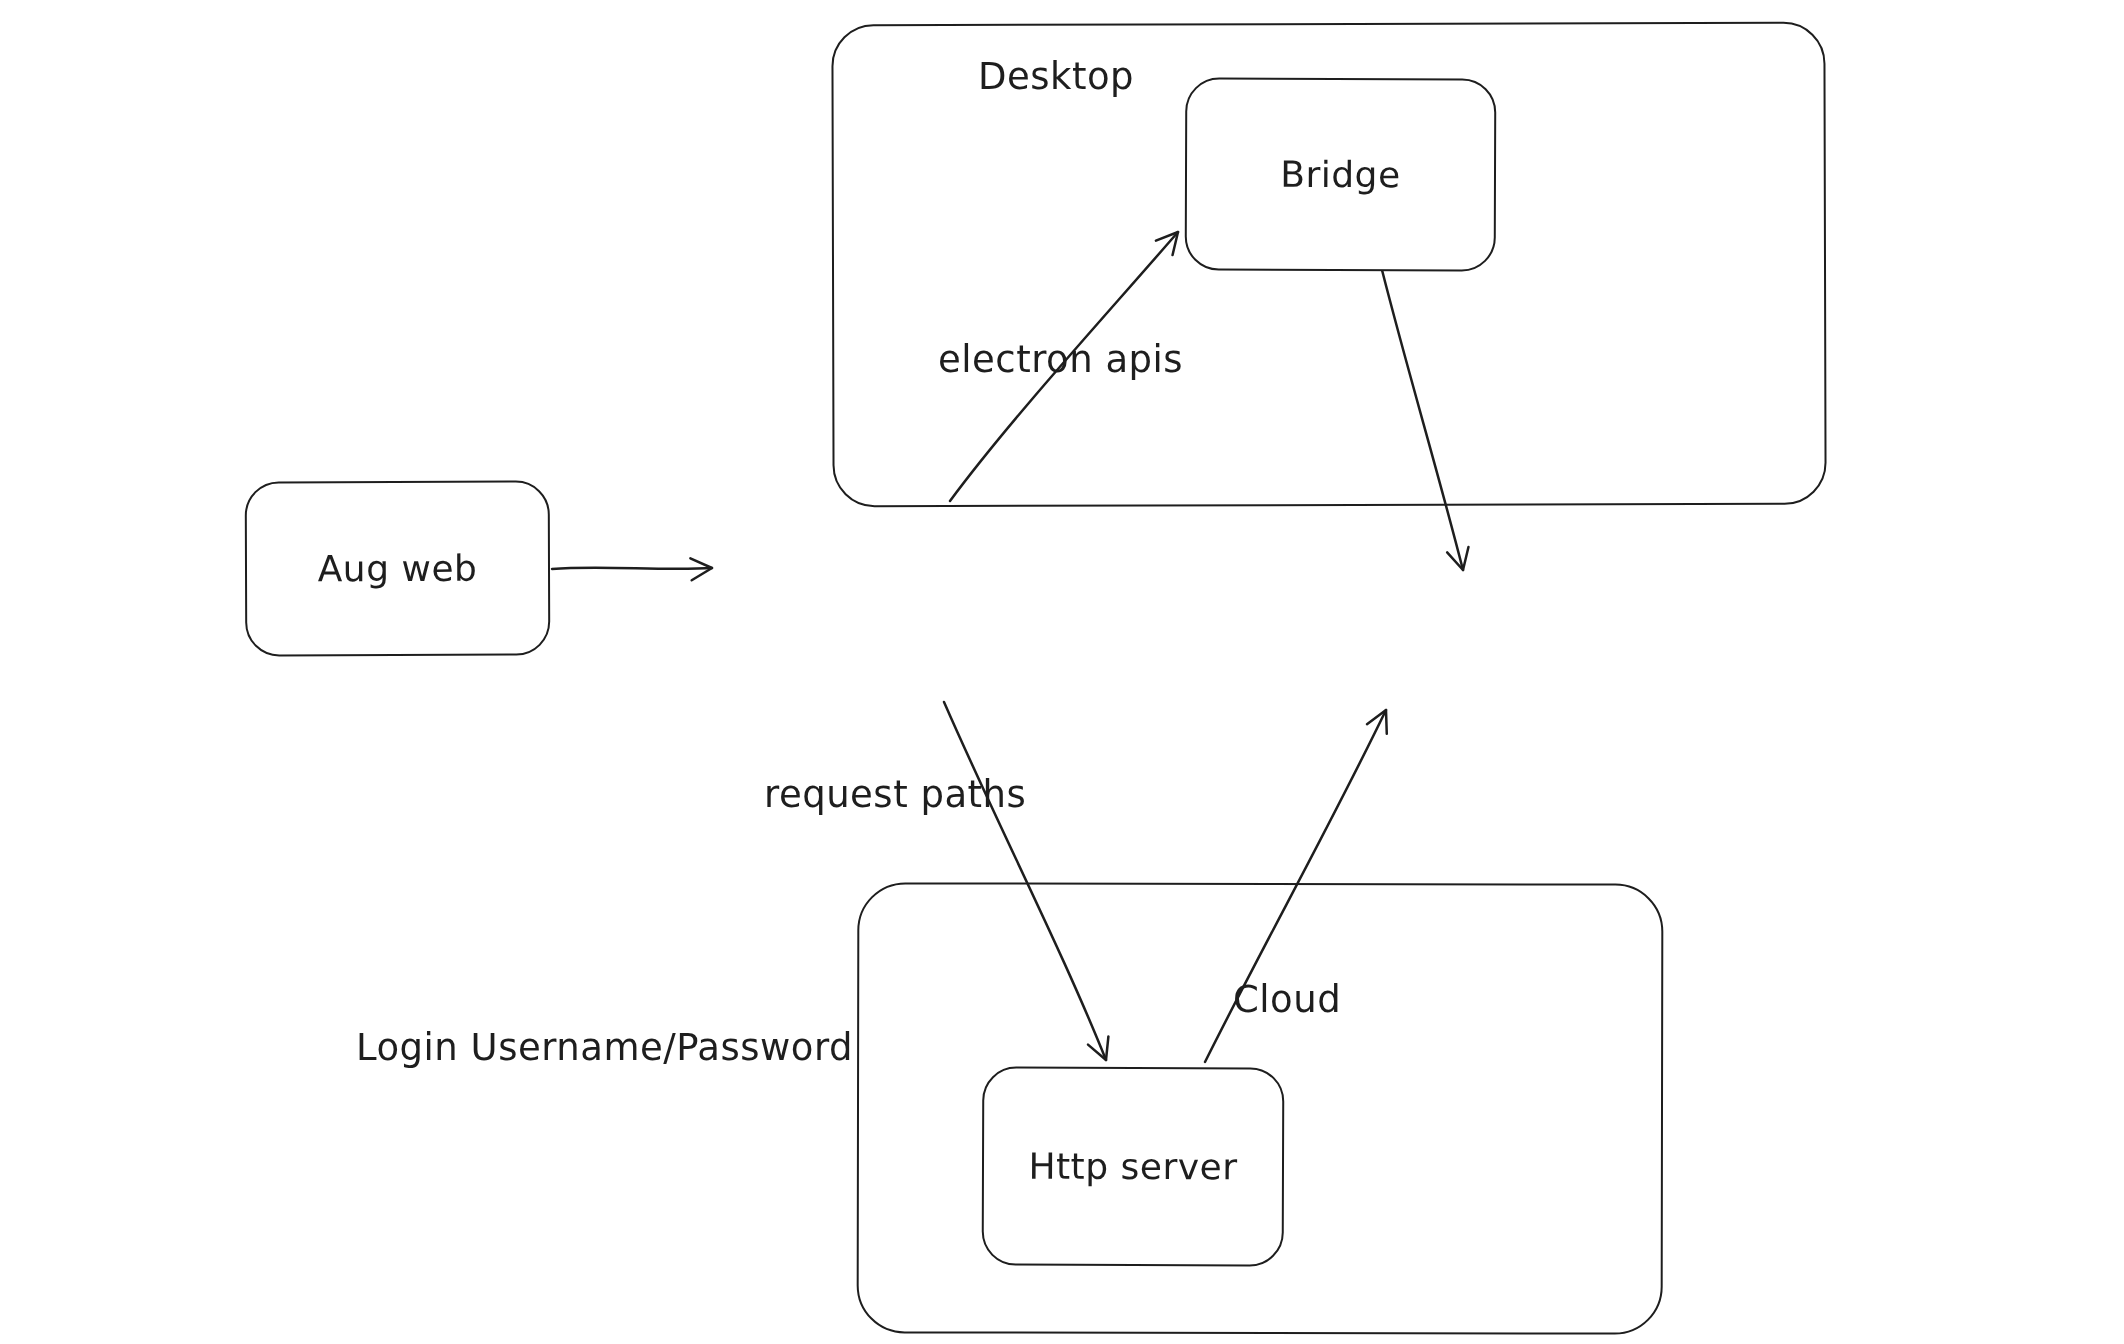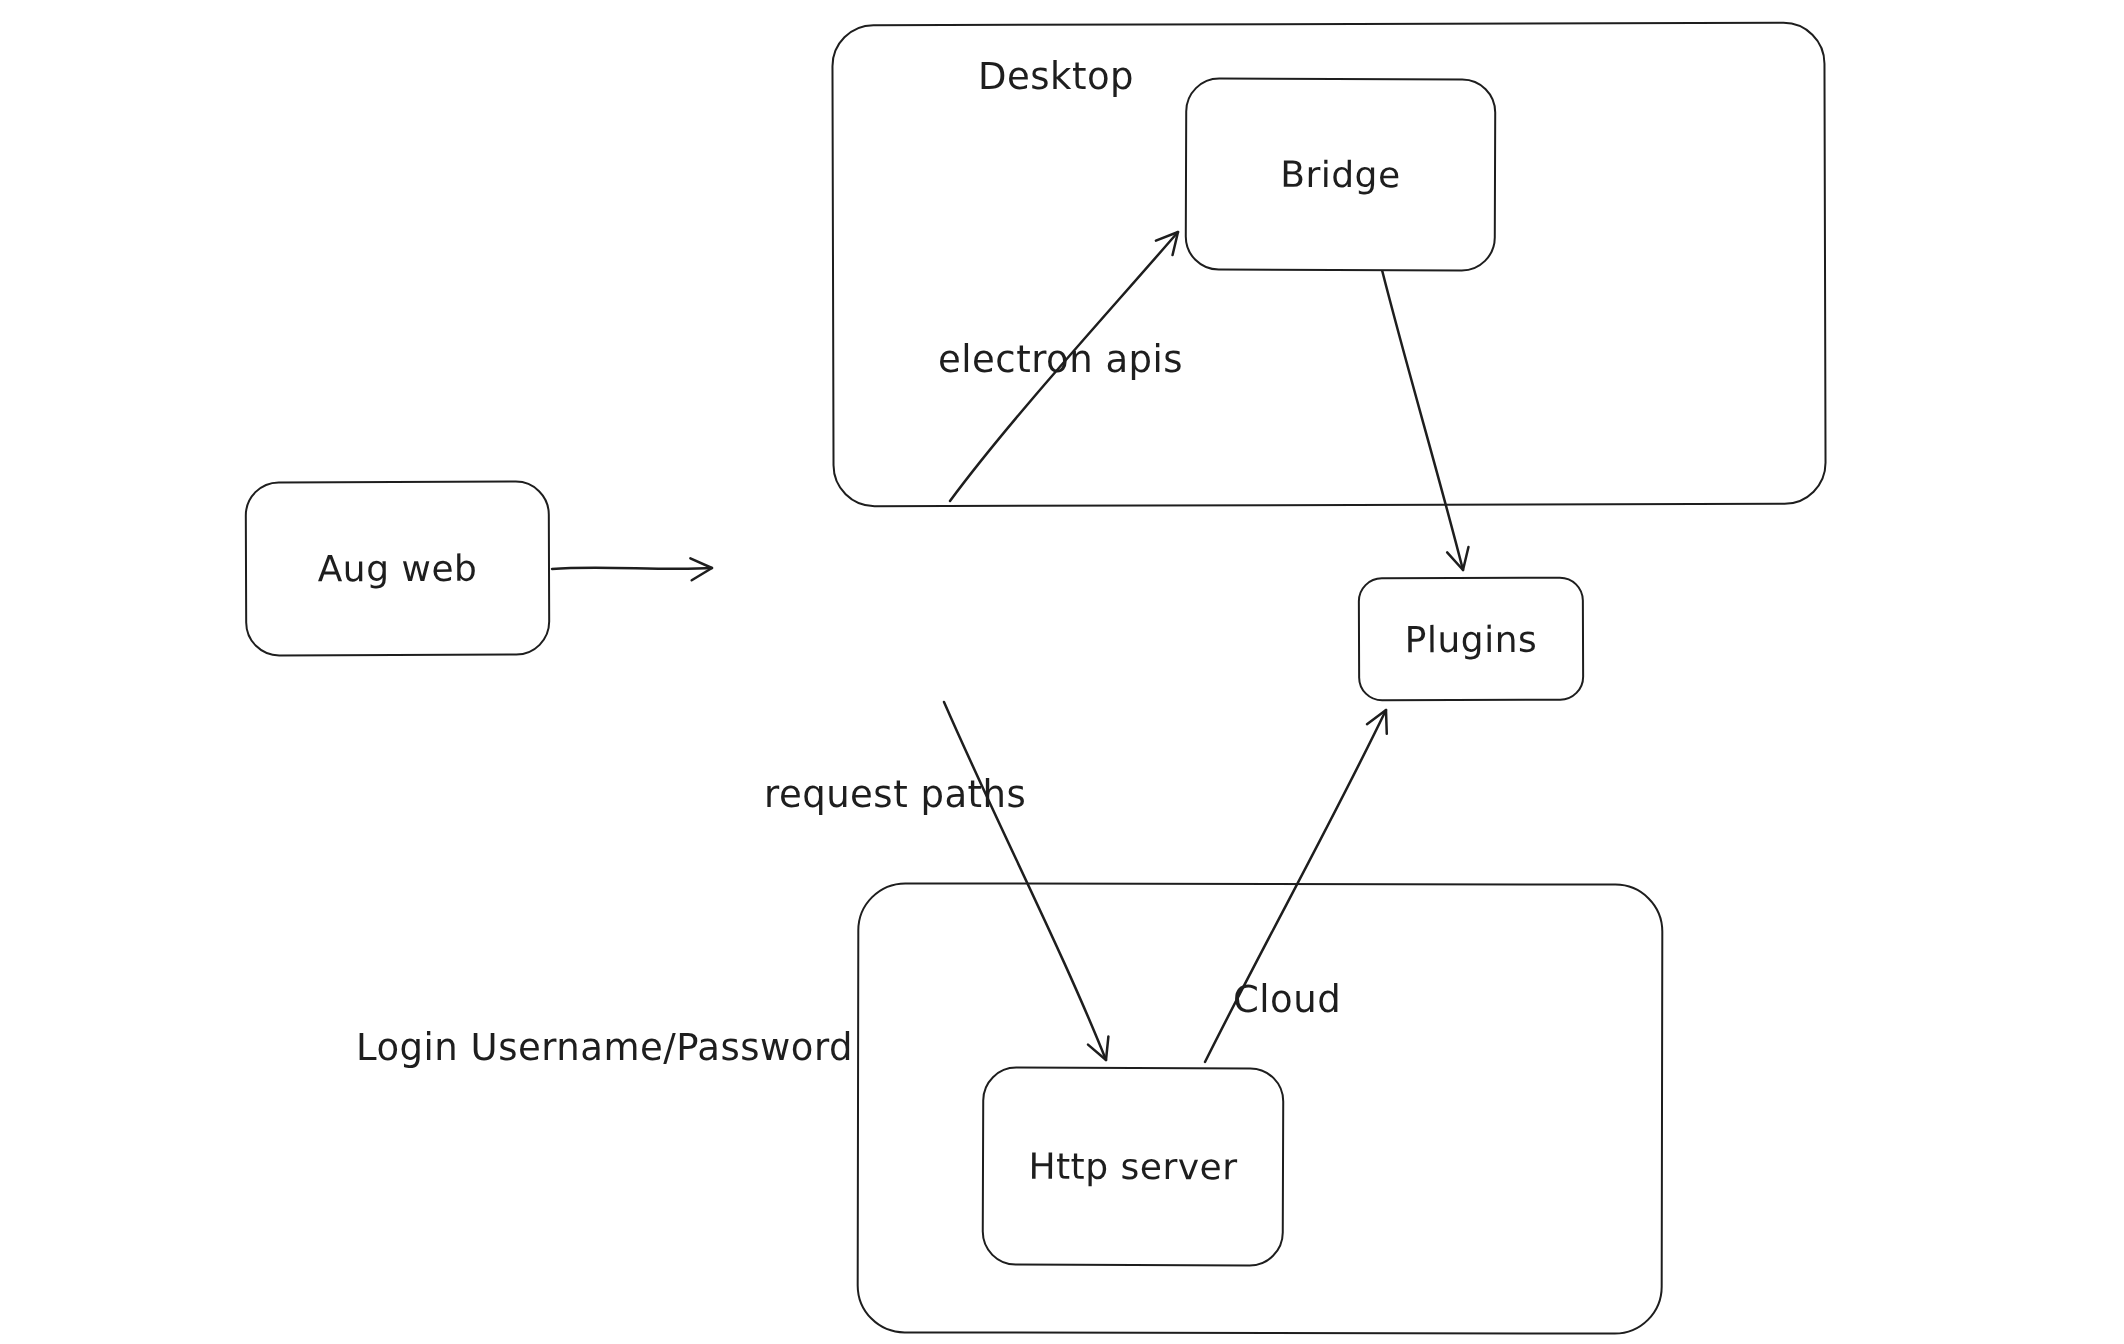--- a/index.html
+++ b/index.html
@@ -87,23 +87,20 @@
 
   <div class="node box-bridge">
     <span>Bridge</span>
   </div>
 
   <div class="node box-janweb">
     <span>Aug web</span>
   </div>
 
 
-  <div class="node box-plugins">
-    <span>Plugins</span>
-  </div>
 
   <div class="node box-httpserver">
     <span>Http server</span>
   </div>
 
   <div class="float-label lbl-desktop">Desktop</div>
   <div class="float-label lbl-cloud">Cloud</div>
 
   <div class="float-label lbl-electronapis">electron apis</div>
   <div class="float-label lbl-requestpaths">request paths</div>

